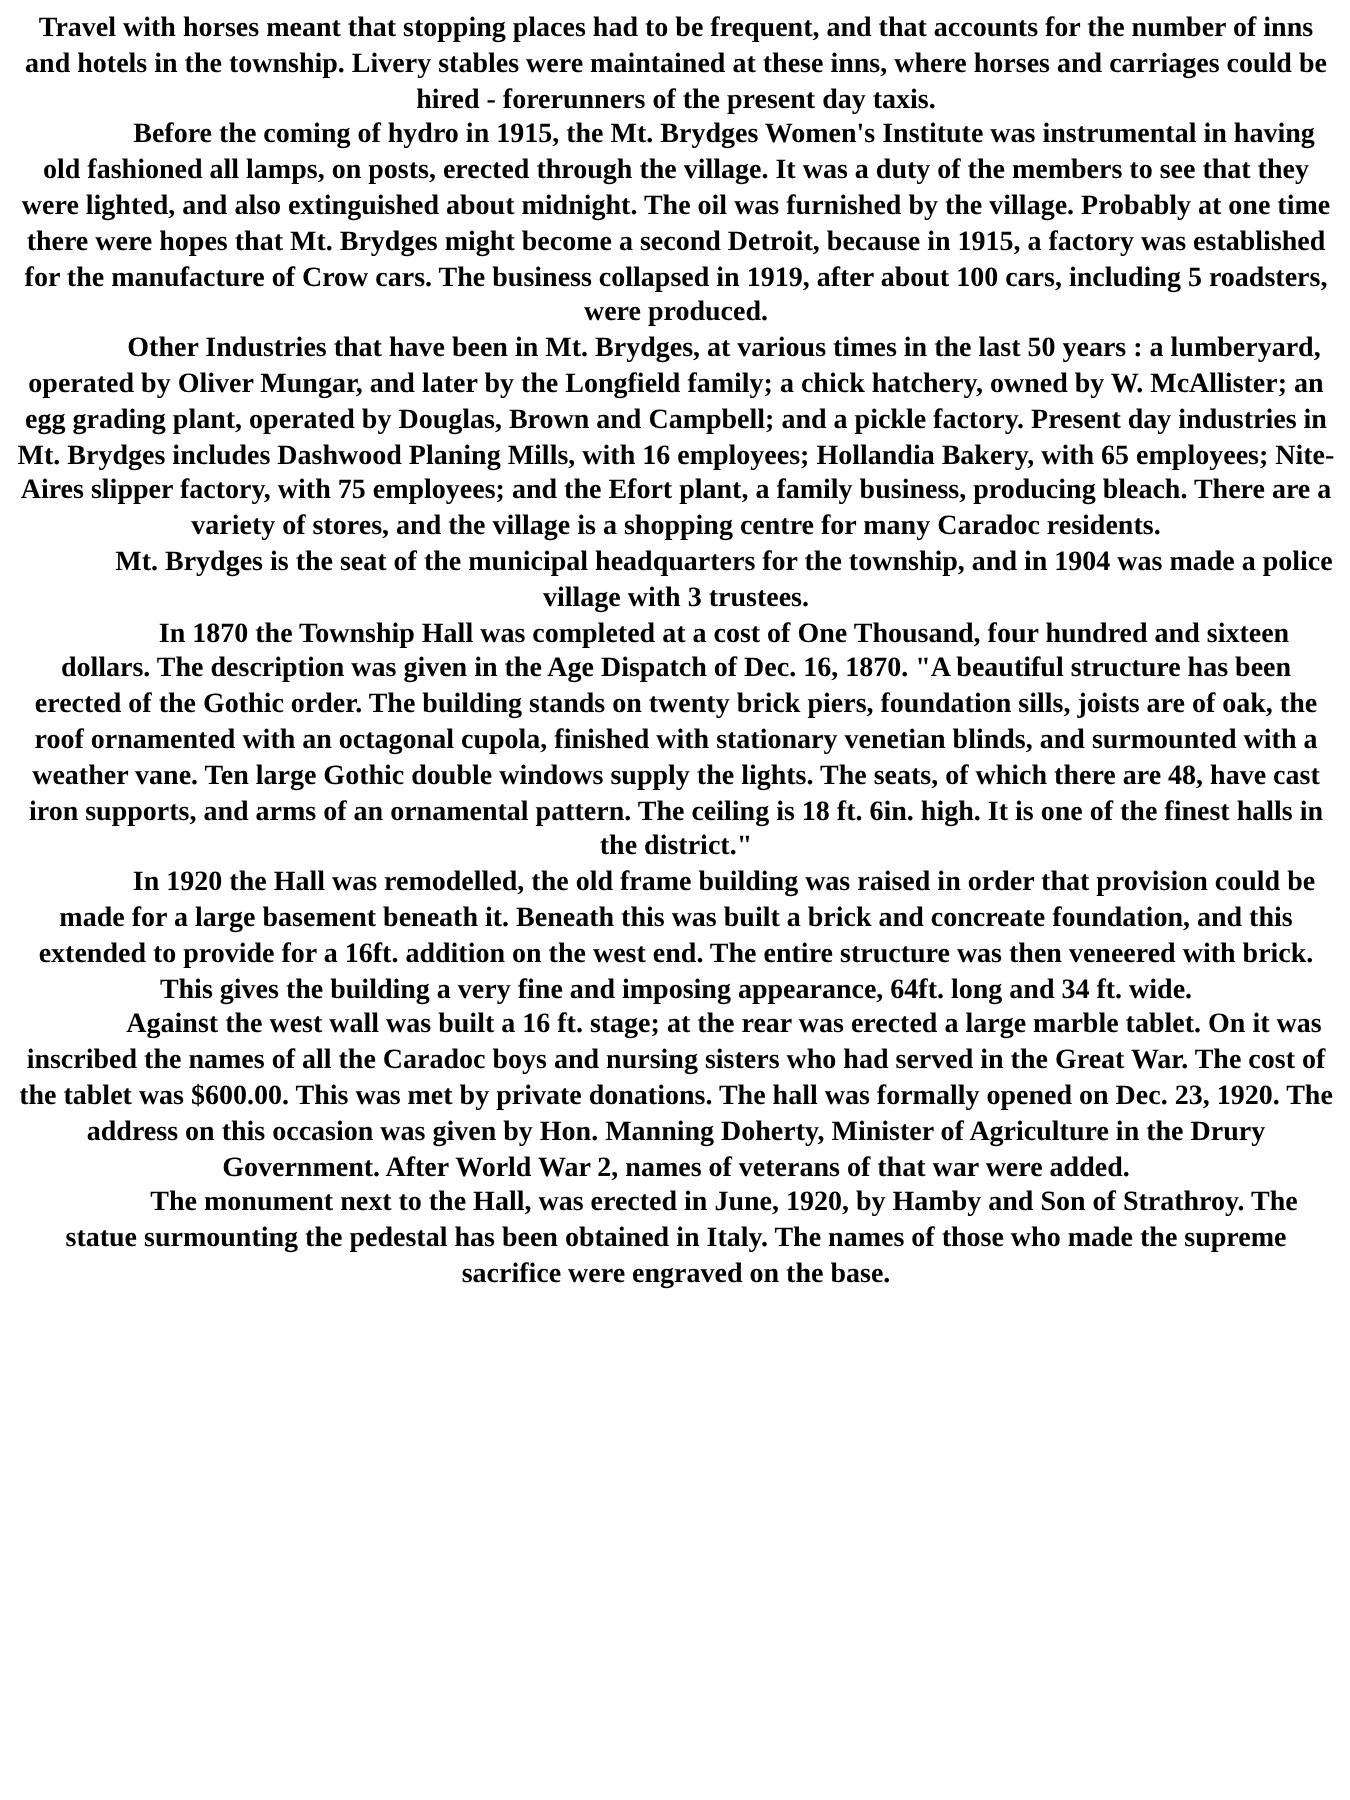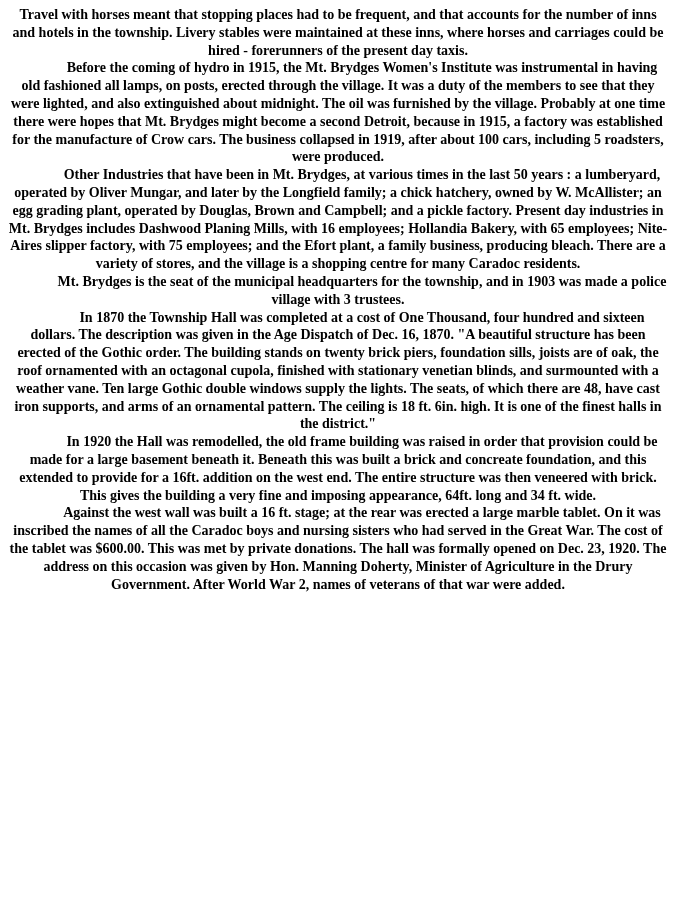--- a/index.html
+++ b/index.html
@@ -34,17 +34,18 @@
     text-indent: 0;
   }
 </style>
 </head>
 <body>
 
 <div class="page">
   <p class="first">Travel with horses meant that stopping places had to be frequent, and that accounts for the number of inns and hotels in the township. Livery stables were maintained at these inns, where horses and carriages could be hired - forerunners of the present day taxis.</p>
   <p>Before the coming of hydro in 1915, the Mt. Brydges Women's Institute was instrumental in having old fashioned all lamps, on posts, erected through the village. It was a duty of the members to see that they were lighted, and also extinguished about midnight. The oil was furnished by the village. Probably at one time there were hopes that Mt. Brydges might become a second Detroit, because in 1915, a factory was established for the manufacture of Crow cars. The business collapsed in 1919, after about 100 cars, including 5 roadsters, were produced.</p>
   <p>Other Industries that have been in Mt. Brydges, at various times in the last 50 years : a lumberyard, operated by Oliver Mungar, and later by the Longfield family; a chick hatchery, owned by W. McAllister; an egg grading plant, operated by Douglas, Brown and Campbell; and a pickle factory. Present day industries in Mt. Brydges includes Dashwood Planing Mills, with 16 employees; Hollandia Bakery, with 65 employees; Nite-Aires slipper factory, with 75 employees; and the Efort plant, a family business, producing bleach. There are a variety of stores, and the village is a shopping centre for many Caradoc residents.</p>
-  <p>Mt. Brydges is the seat of the municipal headquarters for the township, and in 1903 was made a police village with 3 trustees.</p>
+  <p>Mt. Brydges is the seat of the municipal headquarters for the township, and in 1904 was made a police village with 3 trustees.</p>
   <p>In 1870 the Township Hall was completed at a cost of One Thousand, four hundred and sixteen dollars. The description was given in the Age Dispatch of Dec. 16, 1870. "A beautiful structure has been erected of the Gothic order. The building stands on twenty brick piers, foundation sills, joists are of oak, the roof ornamented with an octagonal cupola, finished with stationary venetian blinds, and surmounted with a weather vane. Ten large Gothic double windows supply the lights. The seats, of which there are 48, have cast iron supports, and arms of an ornamental pattern. The ceiling is 18 ft. 6in. high. It is one of the finest halls in the district."</p>
   <p>In 1920 the Hall was remodelled, the old frame building was raised in order that provision could be made for a large basement beneath it. Beneath this was built a brick and concreate foundation, and this extended to provide for a 16ft. addition on the west end. The entire structure was then veneered with brick. This gives the building a very fine and imposing appearance, 64ft. long and 34 ft. wide.</p>
   <p>Against the west wall was built a 16 ft. stage; at the rear was erected a large marble tablet. On it was inscribed the names of all the Caradoc boys and nursing sisters who had served in the Great War. The cost of the tablet was $600.00. This was met by private donations. The hall was formally opened on Dec. 23, 1920. The address on this occasion was given by Hon. Manning Doherty, Minister of Agriculture in the Drury Government. After World War 2, names of veterans of that war were added.</p>
+  <p>The monument next to the Hall, was erected in June, 1920, by Hamby and Son of Strathroy. The statue surmounting the pedestal has been obtained in Italy. The names of those who made the supreme sacrifice were engraved on the base.</p>
 </div>
 
 </body></html>

